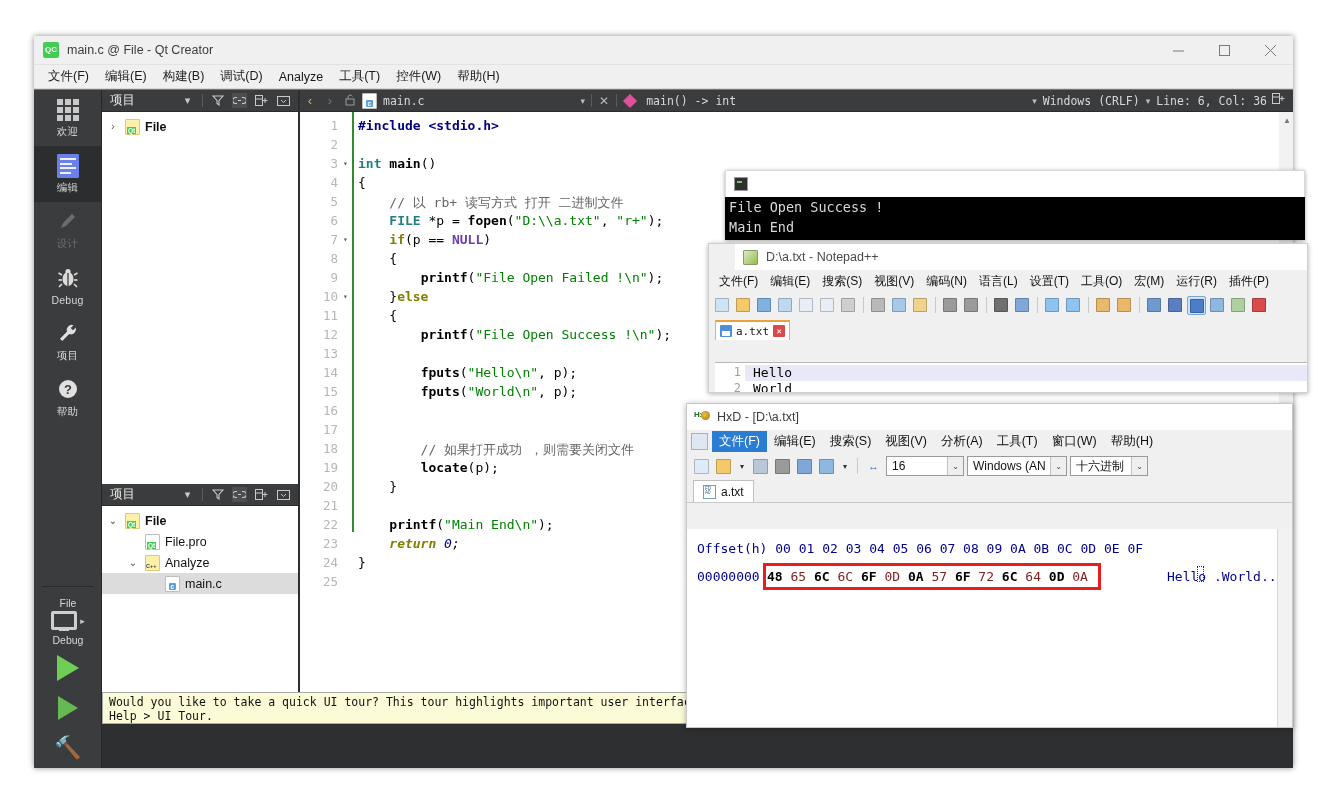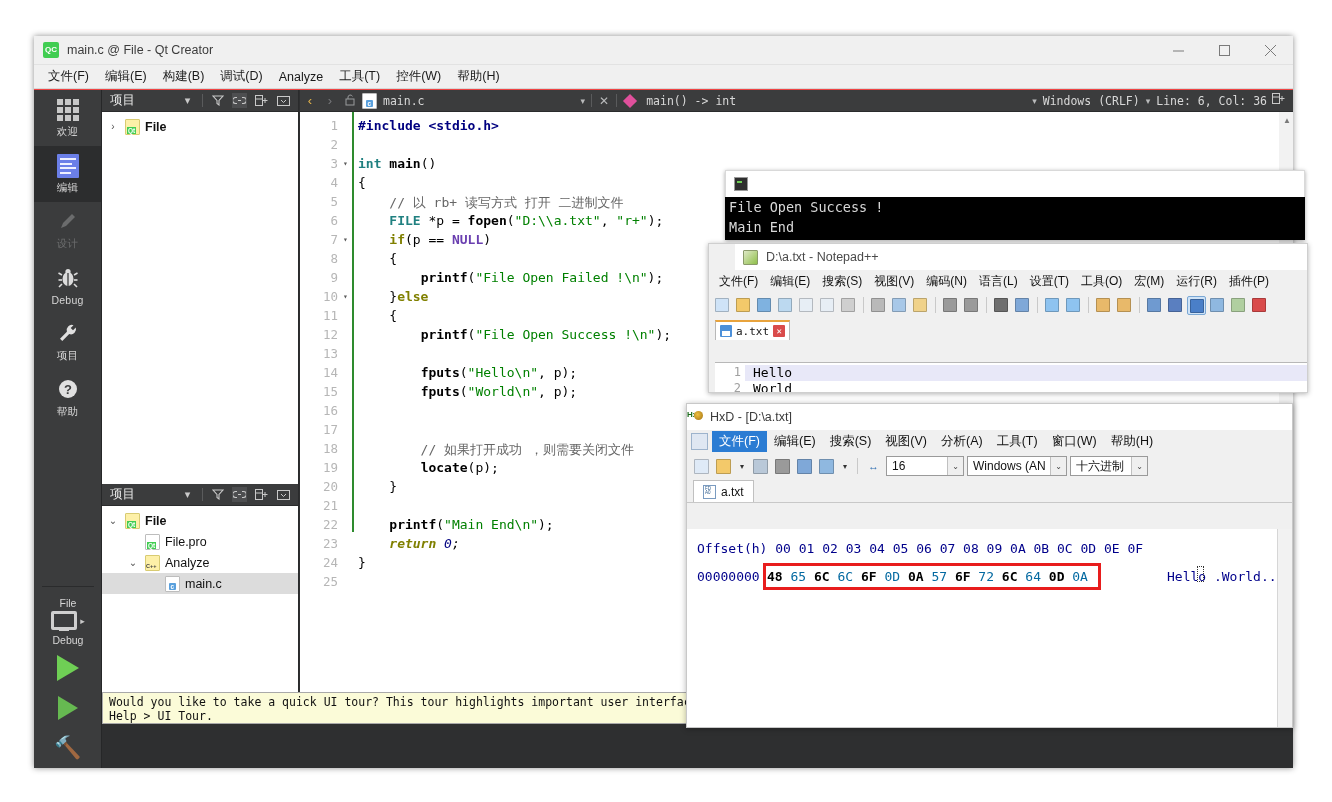--- a/index.html
+++ b/index.html
@@ -234,21 +234,21 @@
     color: #a0a0a0; font-size: 12px; text-align: right; padding-right: 4px; }
   .npp-line { position: absolute; left: 38px; white-space: pre; color: #000; }
   .npp-row-hl { position: absolute; left: 0; right: 0; height: 16px; background: #e8e8f8; }
 
   
   .hxd-win {
     position: absolute; left: 686px; top: 403px; width: 607px; height: 325px;
     background: #f0f0f0; border: 1px solid #c8c8c8;
     box-shadow: 0 1px 6px rgba(0,0,0,.30); overflow: hidden;
   }
-  .hxd-title { height: 26px; background: #fff; display: flex; align-items: center; gap: 7px; padding-left: 0; }
+  .hxd-title { height: 26px; background: #fff; display: flex; align-items: center; gap: 7px; padding-left: 7px; }
   .hxd-logo { width: 16px; height: 14px; position: relative; font-size: 8px; color: #1a6b1a;
     font-family: "Liberation Sans", sans-serif; font-weight: bold; }
   .hxd-logo:after { content:''; position:absolute; right:0; top:1px; width:9px; height:9px;
     background: radial-gradient(circle at 40% 40%, #f0c040, #a07010); border-radius: 50%; }
   .hxd-title-text { font-size: 12.5px; color: #3b3b3b; }
   .hxd-menubar { height: 23px; background: #f0f0f0; display: flex; align-items: center; padding-left: 4px; gap: 0; }
   .hxd-menu-ico { width: 17px; height: 17px; background: #dfe7f2; border: 1px solid #9db3cc;
     margin-right: 4px; position: relative; }
   .hxd-menuitem { font-size: 12.5px; color: #111; padding: 2px 7px; }
   .hxd-menuitem.sel { background: #2b7cd3; color: #fff; }
@@ -264,21 +264,21 @@
   .hxd-tab { height: 22px; background: #fff; border: 1px solid #c0c0c0; border-bottom: none;
     display: flex; align-items: center; gap: 5px; padding: 0 9px; font-size: 12px; color: #111; }
   .hxd-tab-ico { width: 13px; height: 14px; background:#fff; border: 1px solid #7a9bc0; position: relative;
     font-size: 4.5px; color: #2b5a8a; line-height: 4.5px; padding: 1px; }
   .hxd-body { position: absolute; left: 0; right: 0; top: 125px; bottom: 0; background: #fff;
     font-family: "DejaVu Sans Mono", monospace; font-size: 13px; }
   .hx-head { position: absolute; left: 10px; top: 12px; color: #00008b; white-space: pre; }
   .hx-row { position: absolute; left: 10px; top: 40px; color: #00008b; white-space: pre; }
   .hx-bytes { position: absolute; left: 80px; top: 40px; white-space: pre; }
   .hx-bytes .b-dark { color: #000; font-weight: bold; }
-  .hx-bytes .b-light { color: #0369a1; }
+  .hx-bytes .b-light { color: #7f1d1d; }
   .hx-ascii { position: absolute; left: 480px; top: 40px; color: #00008b; white-space: pre; }
   .hx-redbox { position: absolute; left: 76px; top: 34px; width: 338px; height: 27px;
     border: 3px solid #e81d1d; }
   .hx-cursor { position: absolute; left: 510px; top: 37px; width: 7px; height: 16px;
     border: 1px dotted #333; }
   .hxd-scroll { position: absolute; right: 0; top: 125px; bottom: 0; width: 15px; background: #f2f2f2;
     border-left: 1px solid #d6d6d6; }
 </style>
 </head>
 <body>

